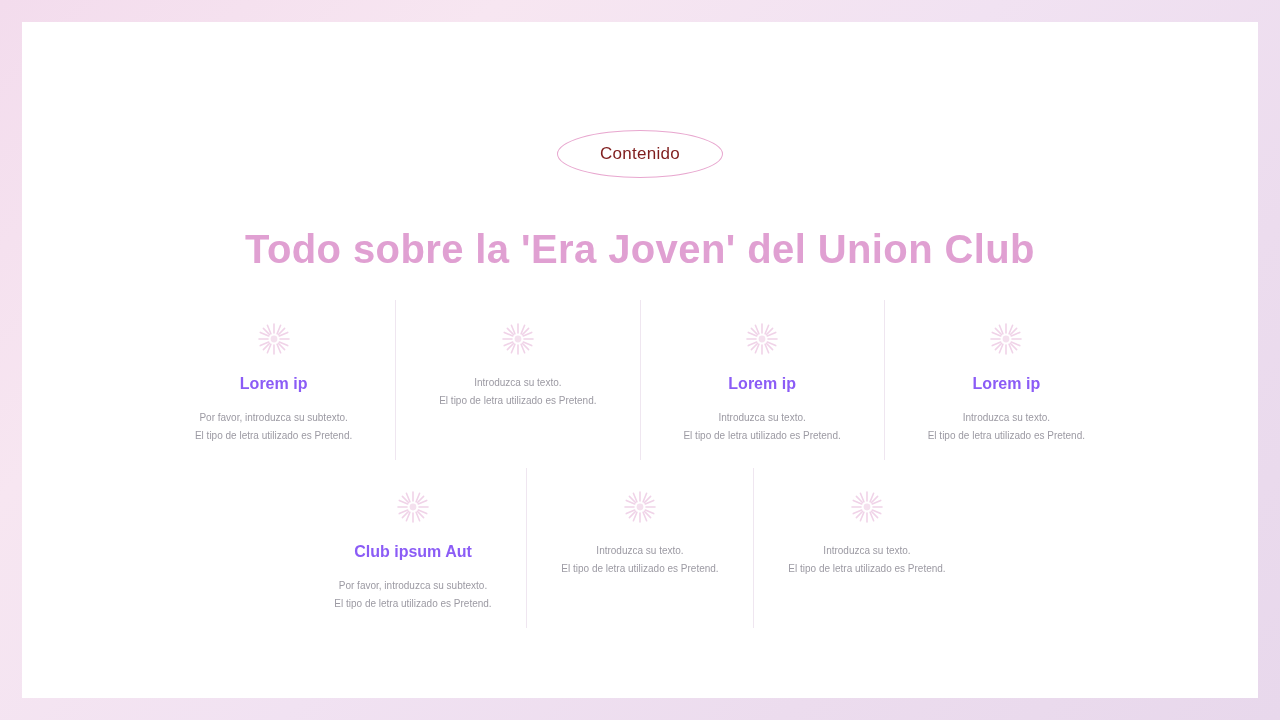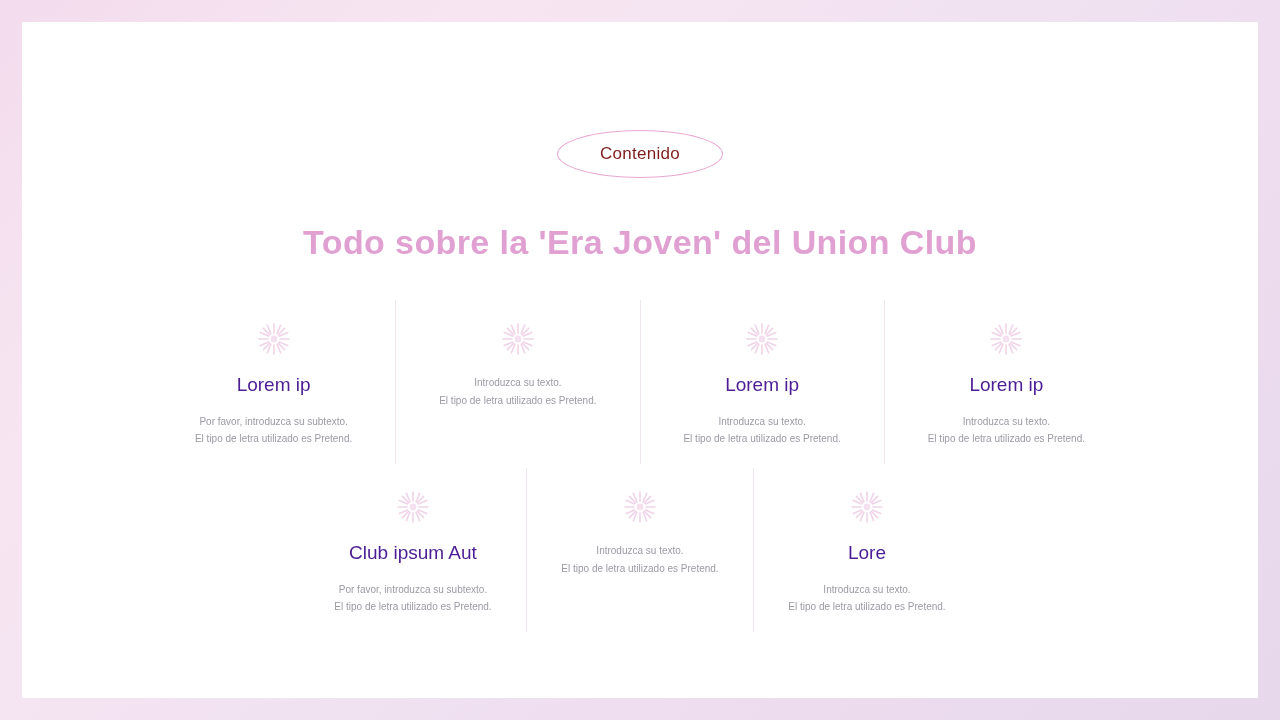--- a/index.html
+++ b/index.html
@@ -54,21 +54,21 @@
     font-weight: 400;
   }
 
   
   .title {
     position: absolute;
     left: 0;
     top: 178px;
     width: 1236px;
     text-align: center;
-    font-size: 34px;
+    font-size: 40px;
     font-weight: bold;
     color: #e0a0d2;
     letter-spacing: 0.4px;
   }
 
   
   .row {
     position: absolute;
     display: flex;
     justify-content: center;
@@ -95,23 +95,23 @@
   .cell:last-child {
     border-right: none;
   }
 
   .burst {
     display: block;
     margin: 0 auto 14px auto;
   }
 
   .cell-title {
-    font-size: 19px;
-    font-weight: normal;
-    color: #4c1d95;
+    font-size: 16px;
+    font-weight: bold;
+    color: #8b5cf6;
     margin: 0 0 16px 0;
     line-height: 1.2;
   }
 
   .cell-body {
     font-size: 10px;
     color: #9c9aa3;
     line-height: 1.75;
   }
   .cell-body .line {
@@ -338,21 +338,20 @@
               <line x1="23.6" y1="3.3" x2="20.1" y2="11.7"></line>
                 <line x1="13.9" y1="22.3" x2="10.4" y2="30.7"></line>
               <line x1="3.3" y1="10.4" x2="11.7" y2="13.9"></line>
                 <line x1="22.3" y1="20.1" x2="30.7" y2="23.6"></line>
               <line x1="3.3" y1="23.6" x2="11.7" y2="20.1"></line>
                 <line x1="22.3" y1="13.9" x2="30.7" y2="10.4"></line>
             </g>
             <circle cx="17" cy="17" r="3.4" fill="#f4e0ee"></circle>
           </svg>
         </span>
-        <div class="cell-title">Lore</div>
         <div class="cell-body">
           <span class="line">Introduzca su texto.</span>
           <span class="line">El tipo de letra utilizado es Pretend.</span>
         </div>
       </div>
 
     </div>
 
   </div>
 </div>

